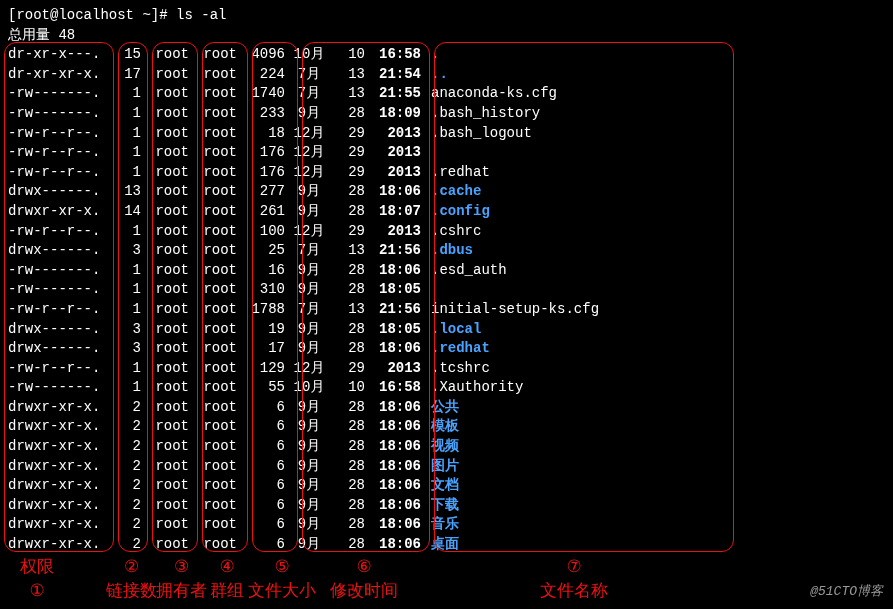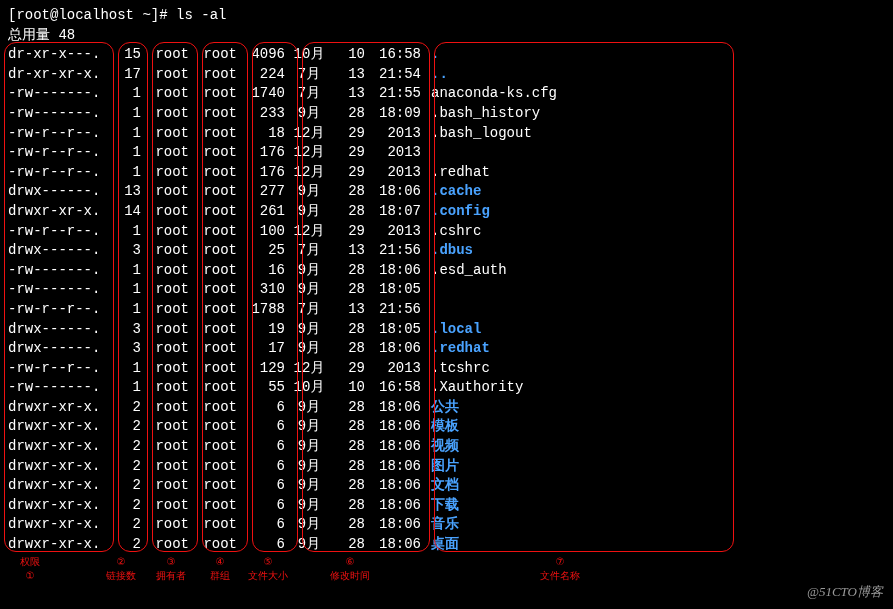--- a/index.html
+++ b/index.html
@@ -19,43 +19,43 @@
   .total-line { white-space: pre; }
   .table { position: relative; }
   .row { display: flex; white-space: pre; }
   .c-perm { width: 103px; }
   .c-links { width: 30px; text-align: right; }
   .c-owner { width: 48px; text-align: right; }
   .c-group { width: 48px; text-align: right; }
   .c-size { width: 48px; text-align: right; }
   .c-month { width: 48px; text-align: center; }
   .c-day { width: 32px; text-align: right; }
-  .c-time { width: 56px; text-align: right; }
+  .c-time { width: 56px; text-align: right; font-weight: bold; }
   .c-name { padding-left: 10px; }
   .dir { color: #4aa3ff; font-weight: bold; }
   .watermark {
     position: absolute;
     right: 10px;
     bottom: 8px;
     color: #999;
     font-size: 13px;
     font-style: italic;
-    font-family: Liberation Serif, serif;
+    font-family: Liberation Mono, monospace;
   }
   
   .annot {
     position: absolute;
     border: 1.5px solid #e11;
     border-radius: 12px;
     pointer-events: none;
   }
   .annot-label {
     position: absolute;
     color: #e11;
-    font-size: 10px;
+    font-size: 17px;
     text-align: center;
     white-space: pre;
   }
 </style>
 </head>
 <body>
 
 <div class="prompt-line">[root@localhost ~]# ls -al</div>
 <div class="total-line">总用量 48</div>
 
@@ -66,21 +66,21 @@
     <div class="row"><span class="c-perm">-rw-------.</span><span class="c-links">1</span><span class="c-owner">root</span><span class="c-group">root</span><span class="c-size">233</span><span class="c-month">9月</span><span class="c-day">28</span><span class="c-time">18:09</span><span class="c-name">.bash_history</span></div>
     <div class="row"><span class="c-perm">-rw-r--r--.</span><span class="c-links">1</span><span class="c-owner">root</span><span class="c-group">root</span><span class="c-size">18</span><span class="c-month">12月</span><span class="c-day">29</span><span class="c-time">2013</span><span class="c-name">.bash_logout</span></div>
     <div class="row"><span class="c-perm">-rw-r--r--.</span><span class="c-links">1</span><span class="c-owner">root</span><span class="c-group">root</span><span class="c-size">176</span><span class="c-month">12月</span><span class="c-day">29</span><span class="c-time">2013</span></div>
     <div class="row"><span class="c-perm">-rw-r--r--.</span><span class="c-links">1</span><span class="c-owner">root</span><span class="c-group">root</span><span class="c-size">176</span><span class="c-month">12月</span><span class="c-day">29</span><span class="c-time">2013</span><span class="c-name">.redhat</span></div>
     <div class="row"><span class="c-perm">drwx------.</span><span class="c-links">13</span><span class="c-owner">root</span><span class="c-group">root</span><span class="c-size">277</span><span class="c-month">9月</span><span class="c-day">28</span><span class="c-time">18:06</span><span class="c-name dir">.cache</span></div>
     <div class="row"><span class="c-perm">drwxr-xr-x.</span><span class="c-links">14</span><span class="c-owner">root</span><span class="c-group">root</span><span class="c-size">261</span><span class="c-month">9月</span><span class="c-day">28</span><span class="c-time">18:07</span><span class="c-name dir">.config</span></div>
     <div class="row"><span class="c-perm">-rw-r--r--.</span><span class="c-links">1</span><span class="c-owner">root</span><span class="c-group">root</span><span class="c-size">100</span><span class="c-month">12月</span><span class="c-day">29</span><span class="c-time">2013</span><span class="c-name">.cshrc</span></div>
     <div class="row"><span class="c-perm">drwx------.</span><span class="c-links">3</span><span class="c-owner">root</span><span class="c-group">root</span><span class="c-size">25</span><span class="c-month">7月</span><span class="c-day">13</span><span class="c-time">21:56</span><span class="c-name dir">.dbus</span></div>
     <div class="row"><span class="c-perm">-rw-------.</span><span class="c-links">1</span><span class="c-owner">root</span><span class="c-group">root</span><span class="c-size">16</span><span class="c-month">9月</span><span class="c-day">28</span><span class="c-time">18:06</span><span class="c-name">.esd_auth</span></div>
     <div class="row"><span class="c-perm">-rw-------.</span><span class="c-links">1</span><span class="c-owner">root</span><span class="c-group">root</span><span class="c-size">310</span><span class="c-month">9月</span><span class="c-day">28</span><span class="c-time">18:05</span></div>
-    <div class="row"><span class="c-perm">-rw-r--r--.</span><span class="c-links">1</span><span class="c-owner">root</span><span class="c-group">root</span><span class="c-size">1788</span><span class="c-month">7月</span><span class="c-day">13</span><span class="c-time">21:56</span></div>
+    <div class="row"><span class="c-perm">-rw-r--r--.</span><span class="c-links">1</span><span class="c-owner">root</span><span class="c-group">root</span><span class="c-size">1788</span><span class="c-month">7月</span><span class="c-day">13</span><span class="c-time">21:56</span><span class="c-name">initial-setup-ks.cfg</span></div>
     <div class="row"><span class="c-perm">drwx------.</span><span class="c-links">3</span><span class="c-owner">root</span><span class="c-group">root</span><span class="c-size">19</span><span class="c-month">9月</span><span class="c-day">28</span><span class="c-time">18:05</span><span class="c-name dir">.local</span></div>
     <div class="row"><span class="c-perm">drwx------.</span><span class="c-links">3</span><span class="c-owner">root</span><span class="c-group">root</span><span class="c-size">17</span><span class="c-month">9月</span><span class="c-day">28</span><span class="c-time">18:06</span><span class="c-name dir">.redhat</span></div>
     <div class="row"><span class="c-perm">-rw-r--r--.</span><span class="c-links">1</span><span class="c-owner">root</span><span class="c-group">root</span><span class="c-size">129</span><span class="c-month">12月</span><span class="c-day">29</span><span class="c-time">2013</span><span class="c-name">.tcshrc</span></div>
     <div class="row"><span class="c-perm">-rw-------.</span><span class="c-links">1</span><span class="c-owner">root</span><span class="c-group">root</span><span class="c-size">55</span><span class="c-month">10月</span><span class="c-day">10</span><span class="c-time">16:58</span><span class="c-name">.Xauthority</span></div>
     <div class="row"><span class="c-perm">drwxr-xr-x.</span><span class="c-links">2</span><span class="c-owner">root</span><span class="c-group">root</span><span class="c-size">6</span><span class="c-month">9月</span><span class="c-day">28</span><span class="c-time">18:06</span><span class="c-name dir">公共</span></div>
     <div class="row"><span class="c-perm">drwxr-xr-x.</span><span class="c-links">2</span><span class="c-owner">root</span><span class="c-group">root</span><span class="c-size">6</span><span class="c-month">9月</span><span class="c-day">28</span><span class="c-time">18:06</span><span class="c-name dir">模板</span></div>
     <div class="row"><span class="c-perm">drwxr-xr-x.</span><span class="c-links">2</span><span class="c-owner">root</span><span class="c-group">root</span><span class="c-size">6</span><span class="c-month">9月</span><span class="c-day">28</span><span class="c-time">18:06</span><span class="c-name dir">视频</span></div>
     <div class="row"><span class="c-perm">drwxr-xr-x.</span><span class="c-links">2</span><span class="c-owner">root</span><span class="c-group">root</span><span class="c-size">6</span><span class="c-month">9月</span><span class="c-day">28</span><span class="c-time">18:06</span><span class="c-name dir">图片</span></div>
     <div class="row"><span class="c-perm">drwxr-xr-x.</span><span class="c-links">2</span><span class="c-owner">root</span><span class="c-group">root</span><span class="c-size">6</span><span class="c-month">9月</span><span class="c-day">28</span><span class="c-time">18:06</span><span class="c-name dir">文档</span></div>
     <div class="row"><span class="c-perm">drwxr-xr-x.</span><span class="c-links">2</span><span class="c-owner">root</span><span class="c-group">root</span><span class="c-size">6</span><span class="c-month">9月</span><span class="c-day">28</span><span class="c-time">18:06</span><span class="c-name dir">下载</span></div>

